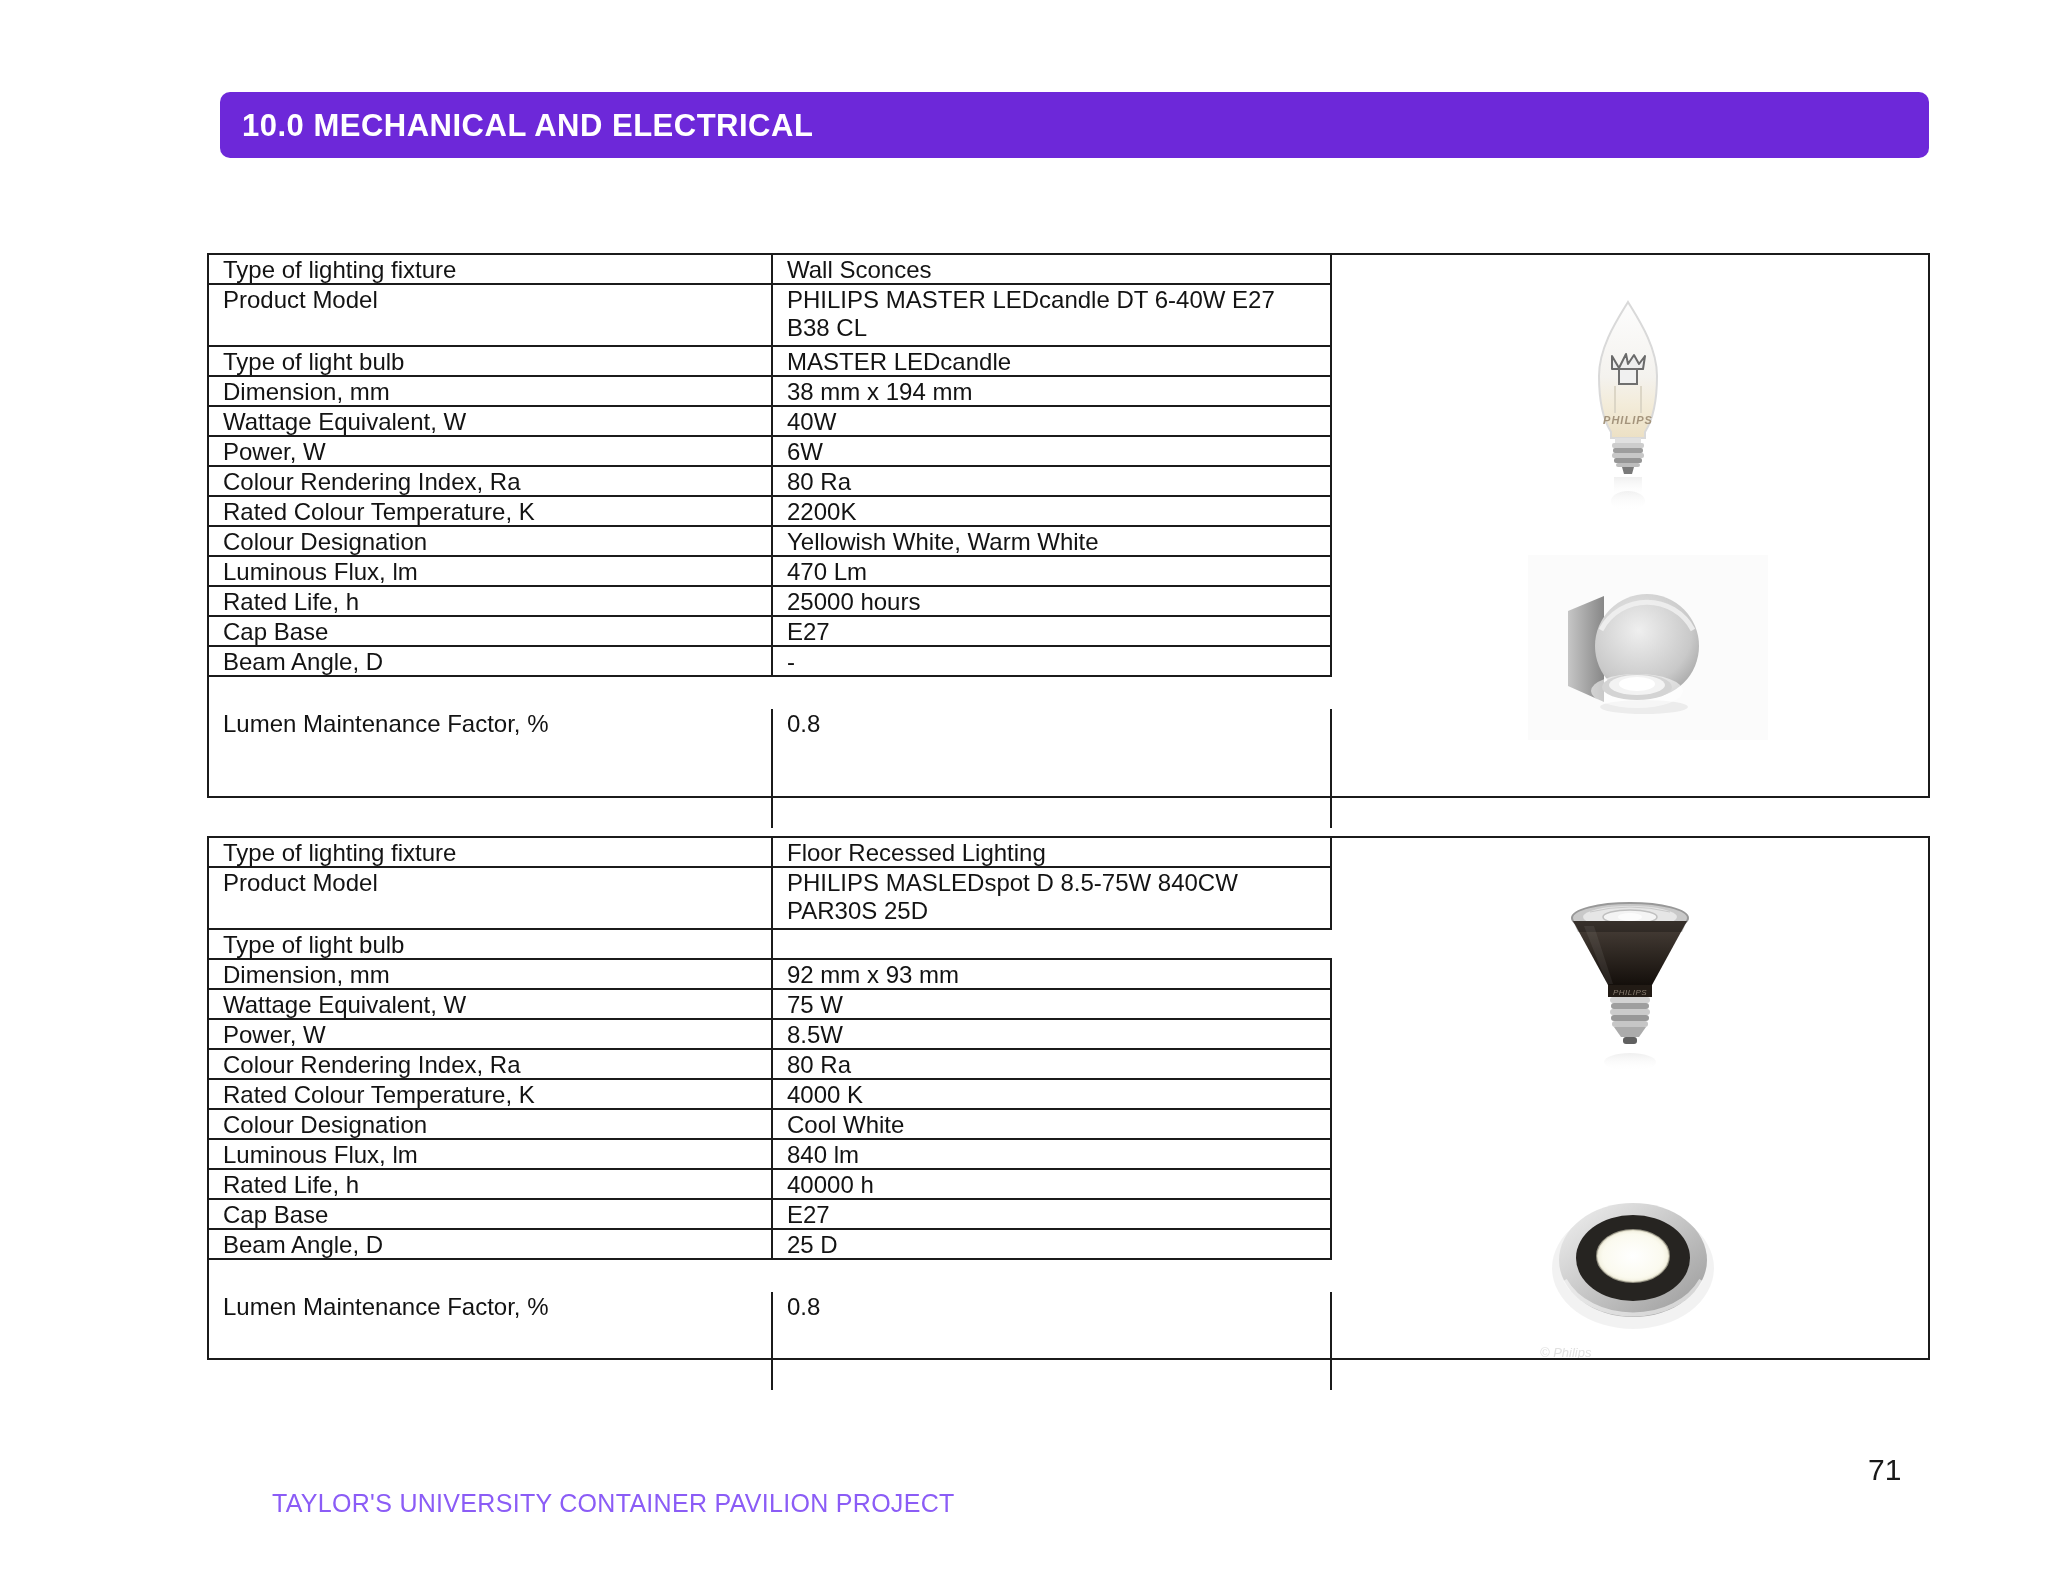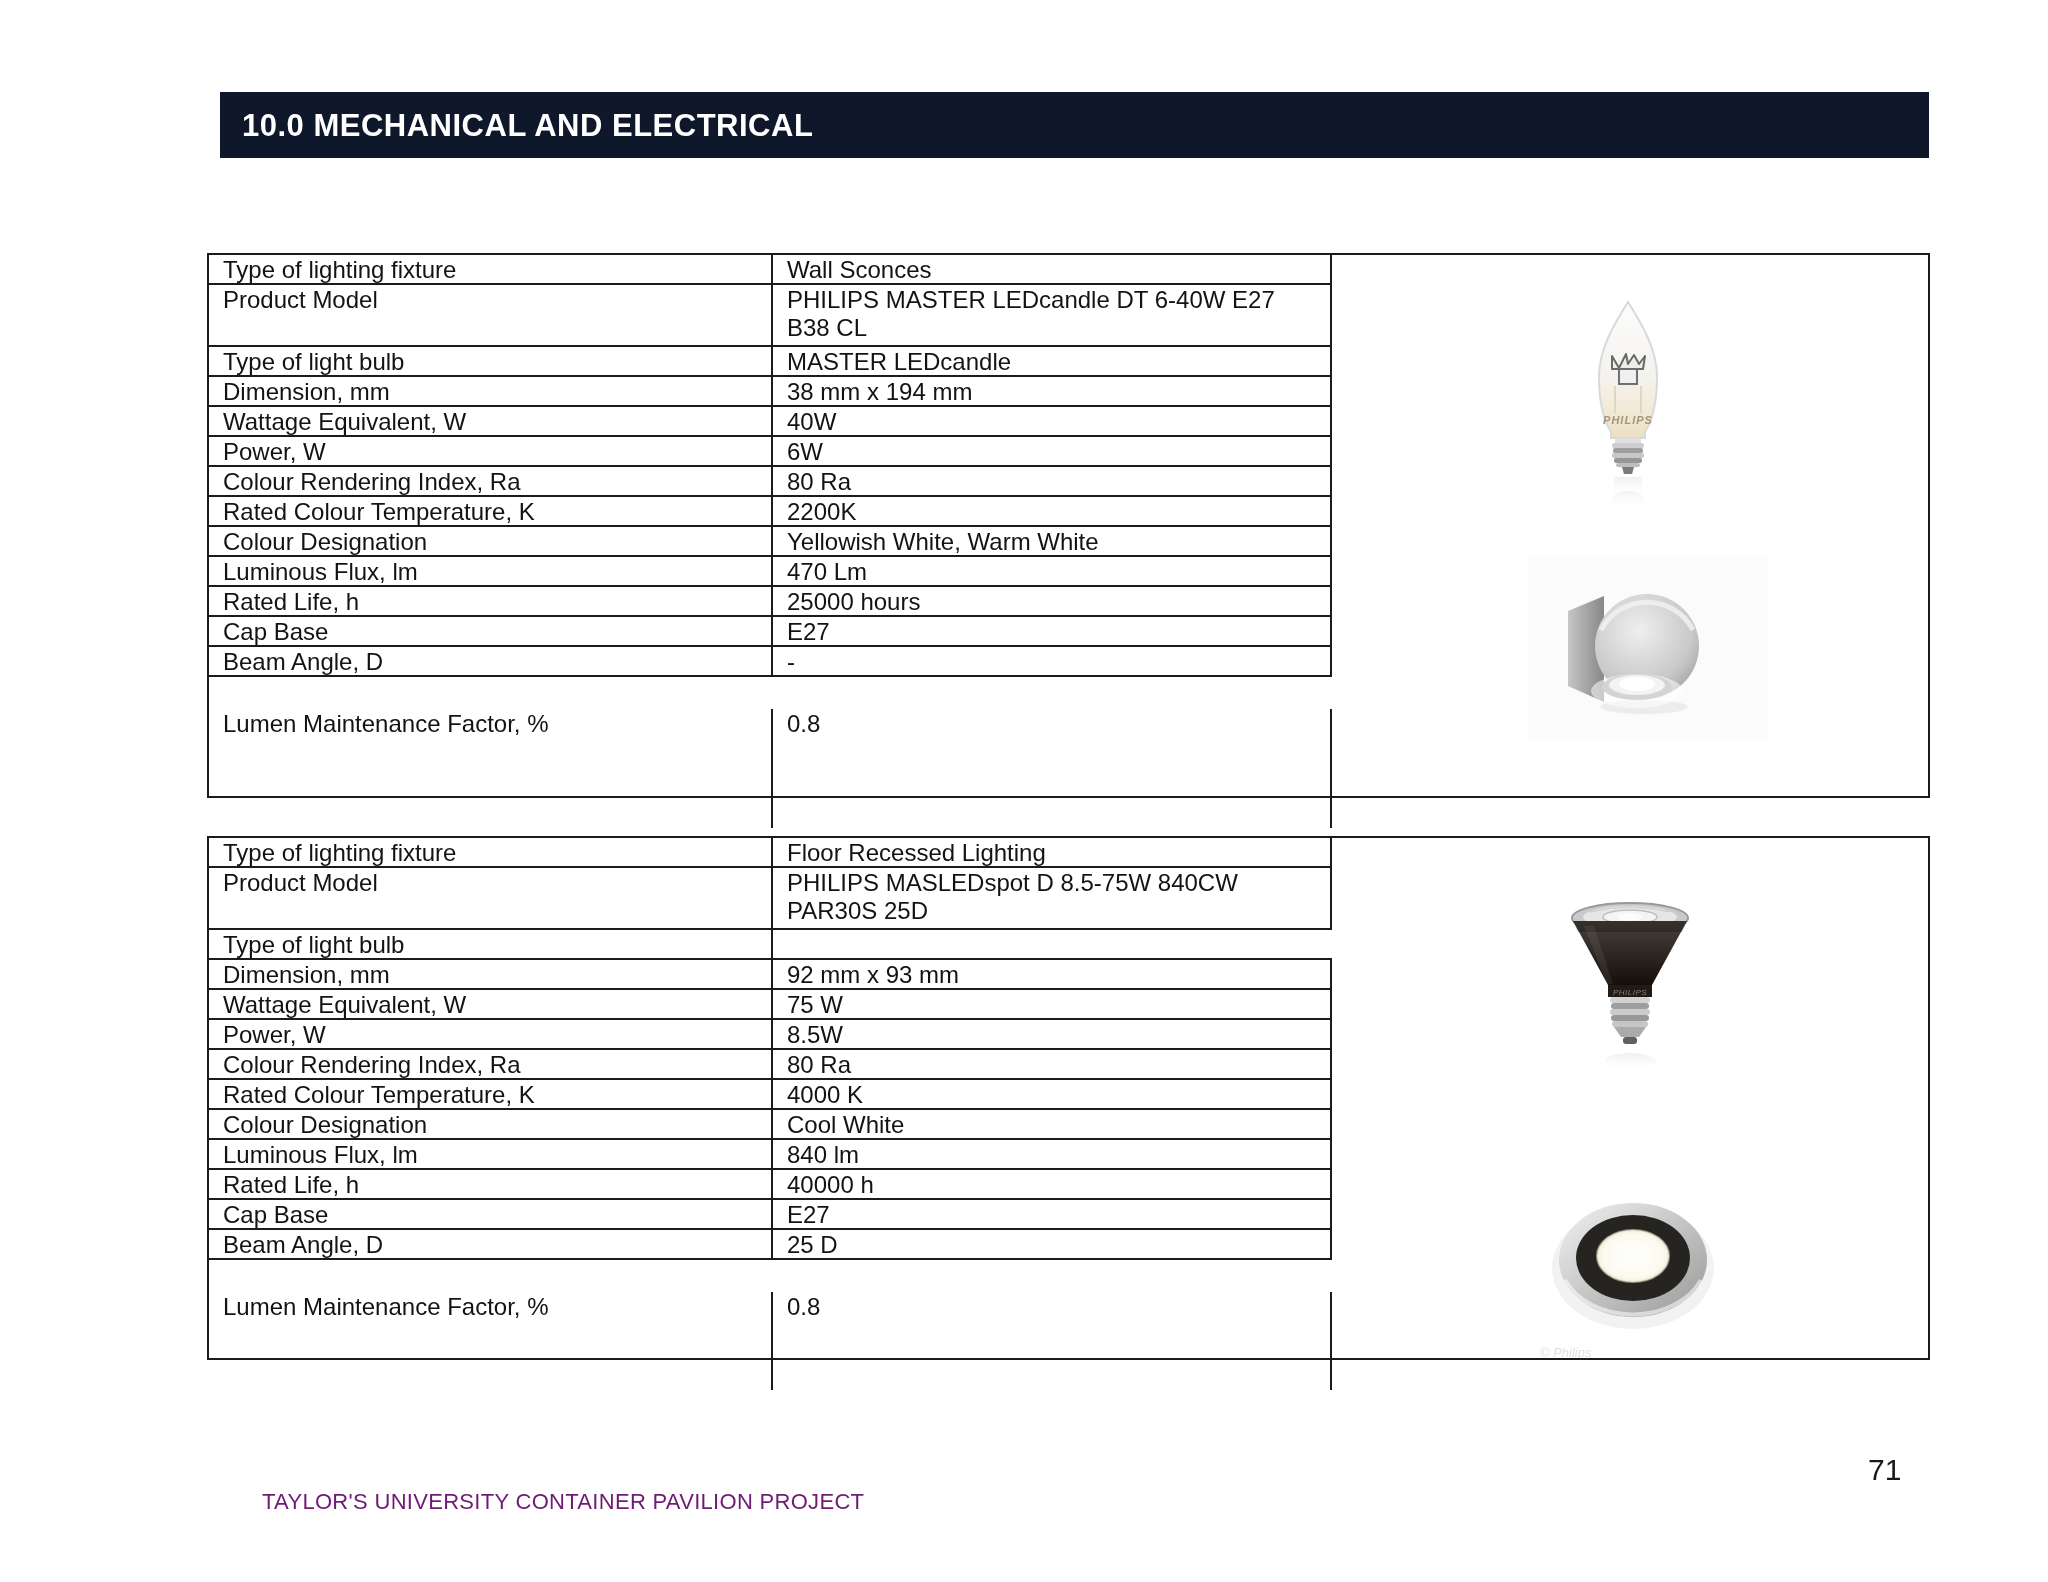--- a/index.html
+++ b/index.html
@@ -2,21 +2,21 @@
 <html><head>
 <meta charset="utf-8">
 <style>
   html,body { margin:0; padding:0; background:#ffffff; }
   .page {
     position:relative; width:2048px; height:1582px; background:#ffffff;
     font-family:"Liberation Sans", sans-serif; overflow:hidden;
   }
   .header-bar {
     position:absolute; left:220px; top:92px; width:1709px; height:66px;
-    background:#0f172a; box-sizing:border-box;
+    background:#6d28d9; box-sizing:border-box;border-radius:10px;
   }
   .header-bar .title {
     display:block; padding-left:22px; line-height:67px;
     font-size:31px; font-weight:bold; color:#ffffff; letter-spacing:0.5px;
     white-space:nowrap;
   }
   .spec-table {
     position:absolute; left:207px; width:1723px; background:#ffffff;
     border:2px solid #1b1b1b; box-sizing:border-box; display:flex;
   }
@@ -25,22 +25,22 @@
   .spec-row:last-child { border-bottom:none;margin-top:32px; }
   .cell {
     box-sizing:border-box; padding:1px 22px 0 14px; font-size:24px;
     line-height:28px; color:#131313; white-space:pre-line; overflow:hidden;
   }
   .label-cell { width:564px; border-right:2px solid #1b1b1b; }
   .value-cell { flex:1; border-right:2px solid #1b1b1b; }
   .image-area { flex:1; position:relative; background:#ffffff;font-style:italic; }
   .image-area svg { position:absolute; left:0; top:0; }
   .footer-project {
-    position:absolute; left:262px; top:1489px; font-size:22px;
-    color:#701a75; letter-spacing:0.3px; white-space:nowrap;
+    position:absolute; left:272px; top:1489px; font-size:25px;
+    color:#8b5cf6; letter-spacing:0.3px; white-space:nowrap;
   }
   .page-number {
     position:absolute; left:1868px; top:1453px; font-size:30px; color:#191919;text-align:right;
   }
 </style>
 </head>
 <body>
 
 <div class="page">
 

